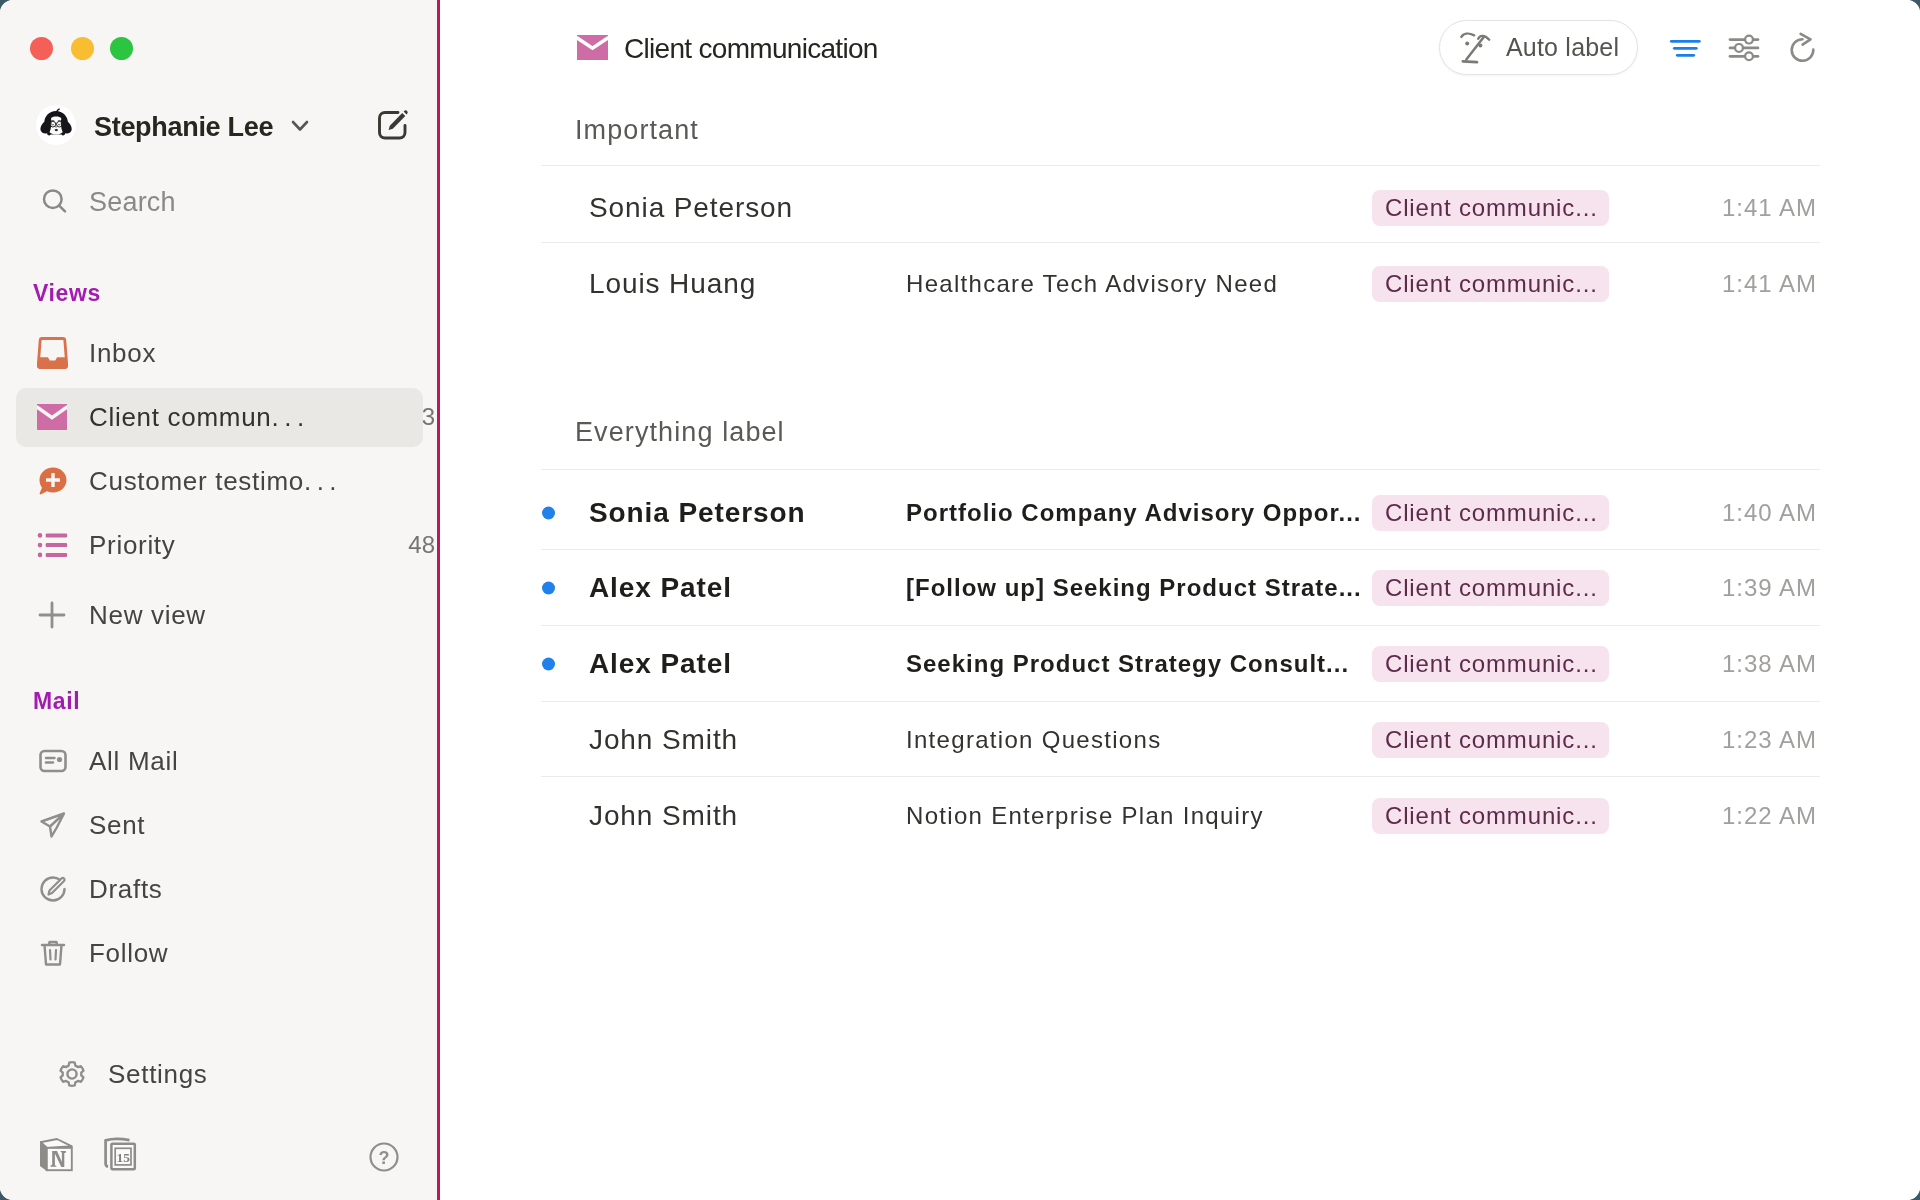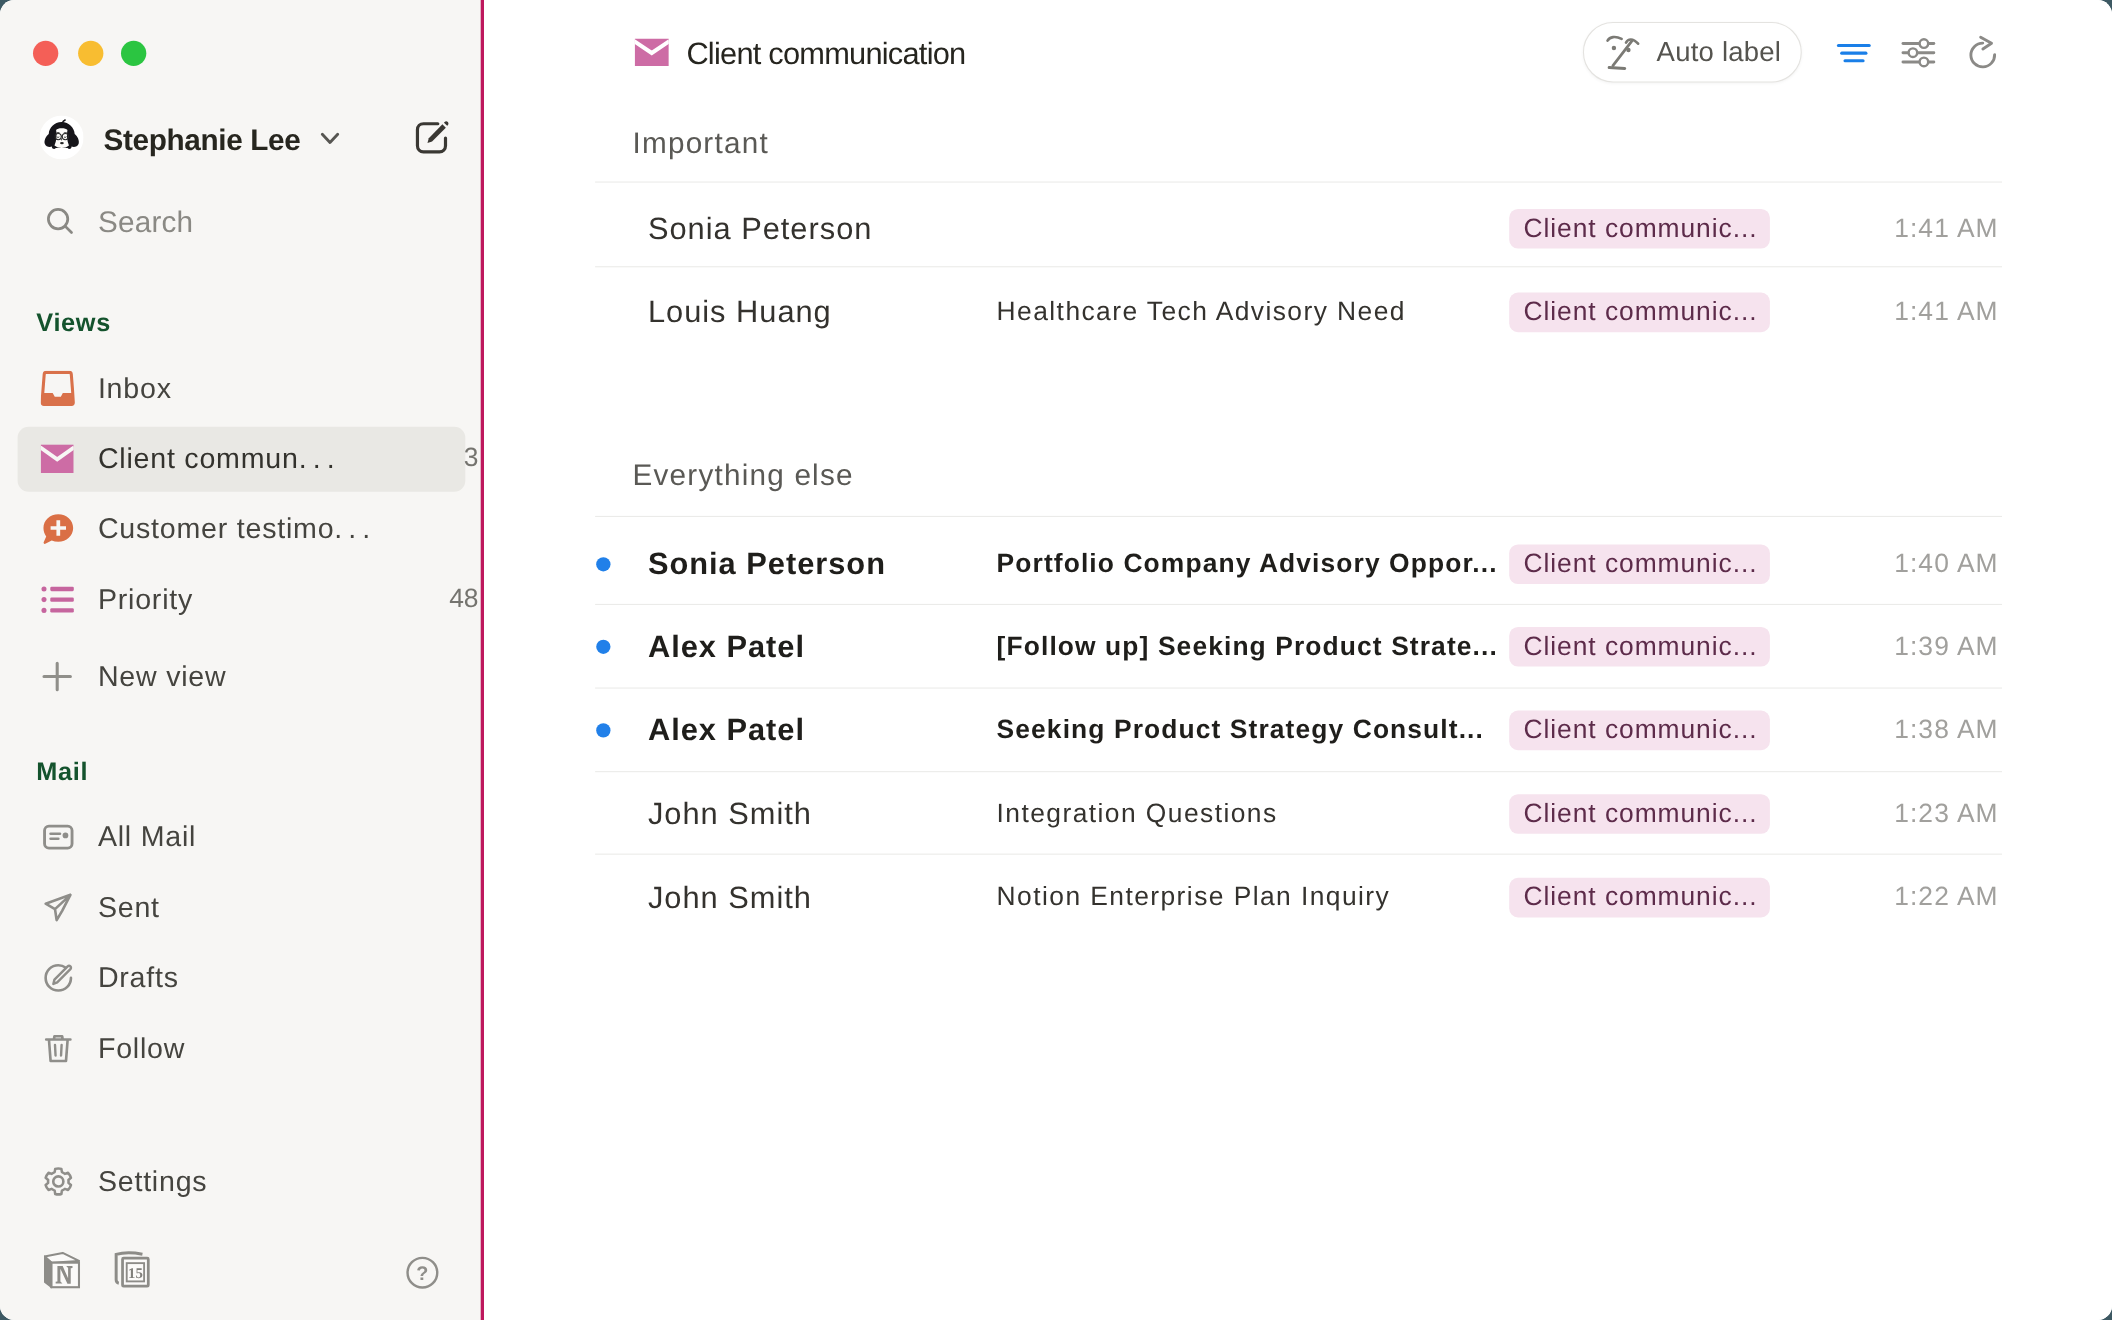--- a/index.html
+++ b/index.html
@@ -3,21 +3,21 @@
 <meta charset="utf-8">
 <style>
   * { margin:0; padding:0; box-sizing:border-box; }
   html,body { width:1920px; height:1200px; }
   body { background:#3d5963; font-family:"Liberation Sans", sans-serif; position:relative; overflow:hidden; }
   .window { position:absolute; inset:0; border-radius:13px; overflow:hidden; background:#ffffff; }
   .sidebar { position:absolute; left:0; top:0; bottom:0; width:440px; background:#f7f6f4; border-right:3px solid #be185d; }
   .abs { position:absolute; }
   .dot { border-radius:50%; position:absolute; }
   .count { position:absolute; right:40px; font-size:24px; color:#75746f; text-align:right; }
-  .seclabel { position:absolute; left:33px; font-size:23px; font-weight:700; letter-spacing:0.6px; color:#14532d; }
+  .seclabel { position:absolute; left:33px; font-size:23px; font-weight:700; letter-spacing:0.6px; color:#a21caf; }
   .srow { position:absolute; left:0; width:476px; height:44px; }
   .srow .icon { position:absolute; left:37px; top:50%; transform:translateY(-50%); }
   .srow .txt { position:absolute; left:89px; top:50%; transform:translateY(-50%); font-size:26px; letter-spacing:0.7px; color:#45443f; white-space:nowrap; }
   .dots { letter-spacing:5.5px; }
   .mrow { position:absolute; left:541px; width:1279px; height:76px; }
   .sender { position:absolute; left:48px; top:50%; transform:translateY(-50%); font-size:28px; letter-spacing:0.9px; color:#34322e; white-space:nowrap; }
   .subject { position:absolute; left:365px; top:50%; transform:translateY(-50%); font-size:24px; letter-spacing:1.3px; color:#34322e; white-space:nowrap; }
   .subject.bold { letter-spacing:1.0px; }
   .bold { font-weight:700; color:#1f1e1b; }
   .hdrsec { position:absolute; left:135px; font-size:27px; letter-spacing:1.1px; color:#5a5955; }
@@ -148,21 +148,21 @@
     </div>
 
     <div class="srow" style="top:931px;">
       <svg class="icon" width="32" height="32" viewBox="0 0 32 32">
         <path d="M5 8 L27 8 M12 8 L12.5 5 L19.5 5 L20 8 M7.5 8 L9 27.5 L23 27.5 L24.5 8" fill="none" stroke="#8f8e8a" stroke-width="2.4" stroke-linecap="round" stroke-linejoin="round"></path>
         <path d="M13 13 L13.5 22.5 M19 13 L18.5 22.5" stroke="#8f8e8a" stroke-width="2.2" stroke-linecap="round"></path>
       </svg>
       <div class="txt">Follow</div>
     </div>
 
-    <div class="srow" style="top:1052px;">
+    <div class="srow" style="top:1052px;margin-left:19px;">
       <svg class="icon" width="32" height="32" viewBox="0 0 32 32">
         <circle cx="16" cy="16" r="4.6" fill="none" stroke="#8f8e8a" stroke-width="2.4"></circle>
         <path d="M16 3 L17.7 6.4 L21.4 5.3 L21.9 9.1 L25.8 9.4 L24.6 13 L28 15 L25.5 18 L28 21 L24.6 23 L25.8 26.6 L21.9 26.9 L21.4 30.7 L17.7 29.6 L16 33" fill="none" stroke="#8f8e8a" stroke-width="0"></path>
         <path d="M16 4.2 C17 4.2 17.9 4.3 18.8 4.6 L19.3 7.6 C20.3 8 21.2 8.5 22 9.2 L24.9 8.2 C26.1 9.5 27 11 27.5 12.7 L25.2 14.7 C25.3 15.1 25.3 15.6 25.3 16 C25.3 16.4 25.3 16.9 25.2 17.3 L27.5 19.3 C27 21 26.1 22.5 24.9 23.8 L22 22.8 C21.2 23.5 20.3 24 19.3 24.4 L18.8 27.4 C17.9 27.7 17 27.8 16 27.8 C15 27.8 14.1 27.7 13.2 27.4 L12.7 24.4 C11.7 24 10.8 23.5 10 22.8 L7.1 23.8 C5.9 22.5 5 21 4.5 19.3 L6.8 17.3 C6.7 16.9 6.7 16.4 6.7 16 C6.7 15.6 6.7 15.1 6.8 14.7 L4.5 12.7 C5 11 5.9 9.5 7.1 8.2 L10 9.2 C10.8 8.5 11.7 8 12.7 7.6 L13.2 4.6 C14.1 4.3 15 4.2 16 4.2 Z" fill="none" stroke="#8f8e8a" stroke-width="2.3" stroke-linejoin="round"></path>
       </svg>
       <div class="txt">Settings</div>
     </div>
 
     <svg class="abs" style="left:40px; top:1138px;" width="33" height="35" viewBox="0 0 33 35">
       <path d="M0.5 4.3 L17 1 L31.8 8.3 L31.8 32.2 L6.8 32.2 Z" fill="#fbfaf9"></path>
@@ -231,21 +231,21 @@
       <div class="time">1:41 AM</div>
     </div>
     <div class="divider" style="left:101px; width:1279px; top:242px;"></div>
     <div class="mrow" style="left:101px; top:246px;">
       <div class="sender">Louis Huang</div>
       <div class="subject">Healthcare Tech Advisory Need</div>
       <div class="pill">Client communic...</div>
       <div class="time">1:41 AM</div>
     </div>
 
-    <div class="hdrsec" style="top:417px;">Everything else</div>
+    <div class="hdrsec" style="top:417px;">Everything label</div>
     <div class="divider" style="left:101px; width:1279px; top:469px;"></div>
 
     <div class="mrow" style="left:101px; top:474.5px;">
       <div class="udot"></div>
       <div class="sender bold">Sonia Peterson</div>
       <div class="subject bold">Portfolio Company Advisory Oppor...</div>
       <div class="pill">Client communic...</div>
       <div class="time">1:40 AM</div>
     </div>
     <div class="divider" style="left:101px; width:1279px; top:549px;"></div>

